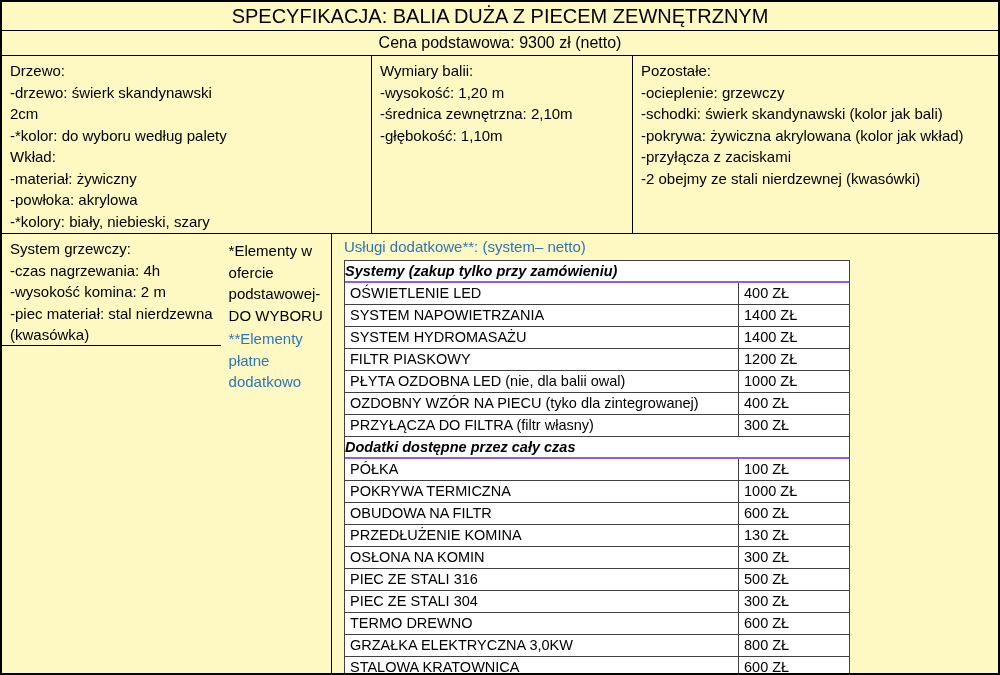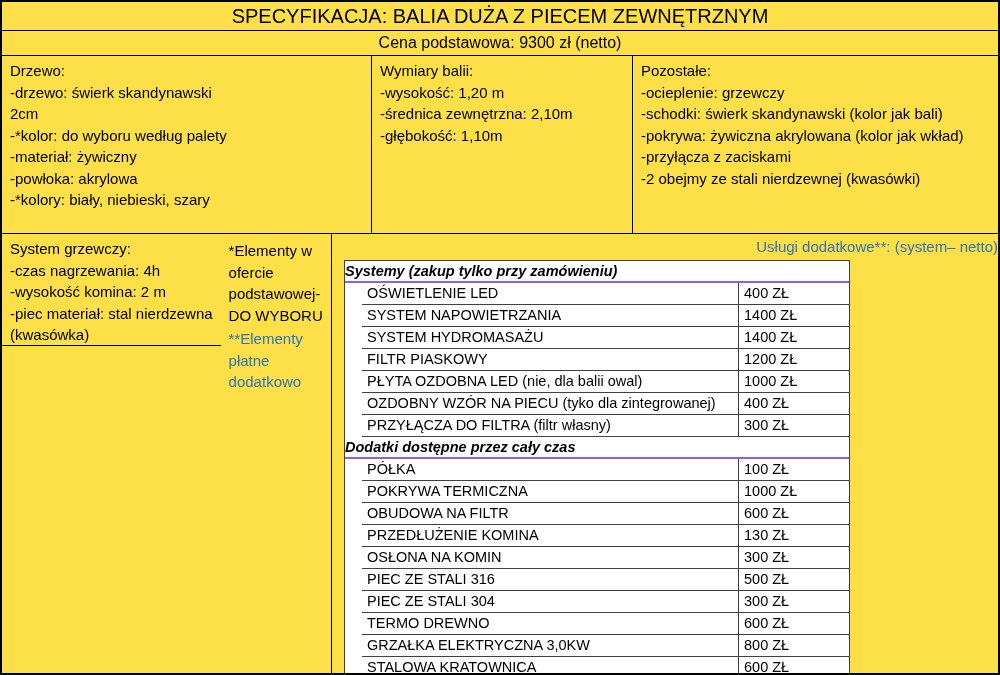--- a/index.html
+++ b/index.html
@@ -6,21 +6,21 @@
   html, body { background: #ffffff; }
   body {
     font-family: "Liberation Sans", "DejaVu Sans", sans-serif;
     color: #000;
     width: 1000px;
   }
   .doc {
     width: 1000px;
     height: 675px;
     border: 2px solid #000;
-    background: #fde047;
+    background: #fef9c3;
     display: flex;
     flex-direction: column;
     overflow: hidden;
   }
   .title-row {
     height: 29px;
     border-bottom: 1px solid #000;
     text-align: center;
     font-size: 20px;
     line-height: 28px;
@@ -61,36 +61,35 @@
     border-bottom: 1px solid #000;
   }
   .notes-cell { flex: 1; padding: 6px 8px; font-size: 15px; line-height: 21.5px; }
   .notes-cell .note-line { margin-bottom: 2px; }
   .blue { color: #2E75B6; }
   .right-col { flex: 1; padding: 2px 0 0 12px; overflow: hidden; }
   .svc-heading {
     font-size: 15px;
     height: 24px;
     line-height: 22px;
-    text-align: right;
   }
   .svc-table {
     width: 506px;
     border: 1px solid #404040;
     font-size: 14.5px;
     background: #fff;
   }
   .svc-header {
     height: 22px;
     line-height: 21px;
     font-style: italic;
     border-bottom: 2px solid #8b5cf6;
     font-weight: bold;
   }
-  .svc-group { display: block; margin-left: 17px; }
+  .svc-group { display: block; }
   .svc-row {
     display: flex;
     height: 22px;
     line-height: 21px;
     border-bottom: 1px solid #404040;
   }
   .svc-name {
     flex: 1;
     padding-left: 5px;
     border-right: 1px solid #404040;
@@ -112,20 +111,21 @@
     <div class="cell cell-wood">
 
         <div class="line">Drzewo:</div>
 
         <div class="line">-drzewo: świerk skandynawski</div>
 
         <div class="line">2cm</div>
 
         <div class="line">-*kolor: do wyboru według palety</div>
 
+        <div class="line">Wkład:</div>
 
         <div class="line">-materiał: żywiczny</div>
 
         <div class="line">-powłoka: akrylowa</div>
 
         <div class="line">-*kolory: biały, niebieski, szary</div>
       </div>
     <div class="cell cell-dims">
 
         <div class="line">Wymiary balii:</div>

